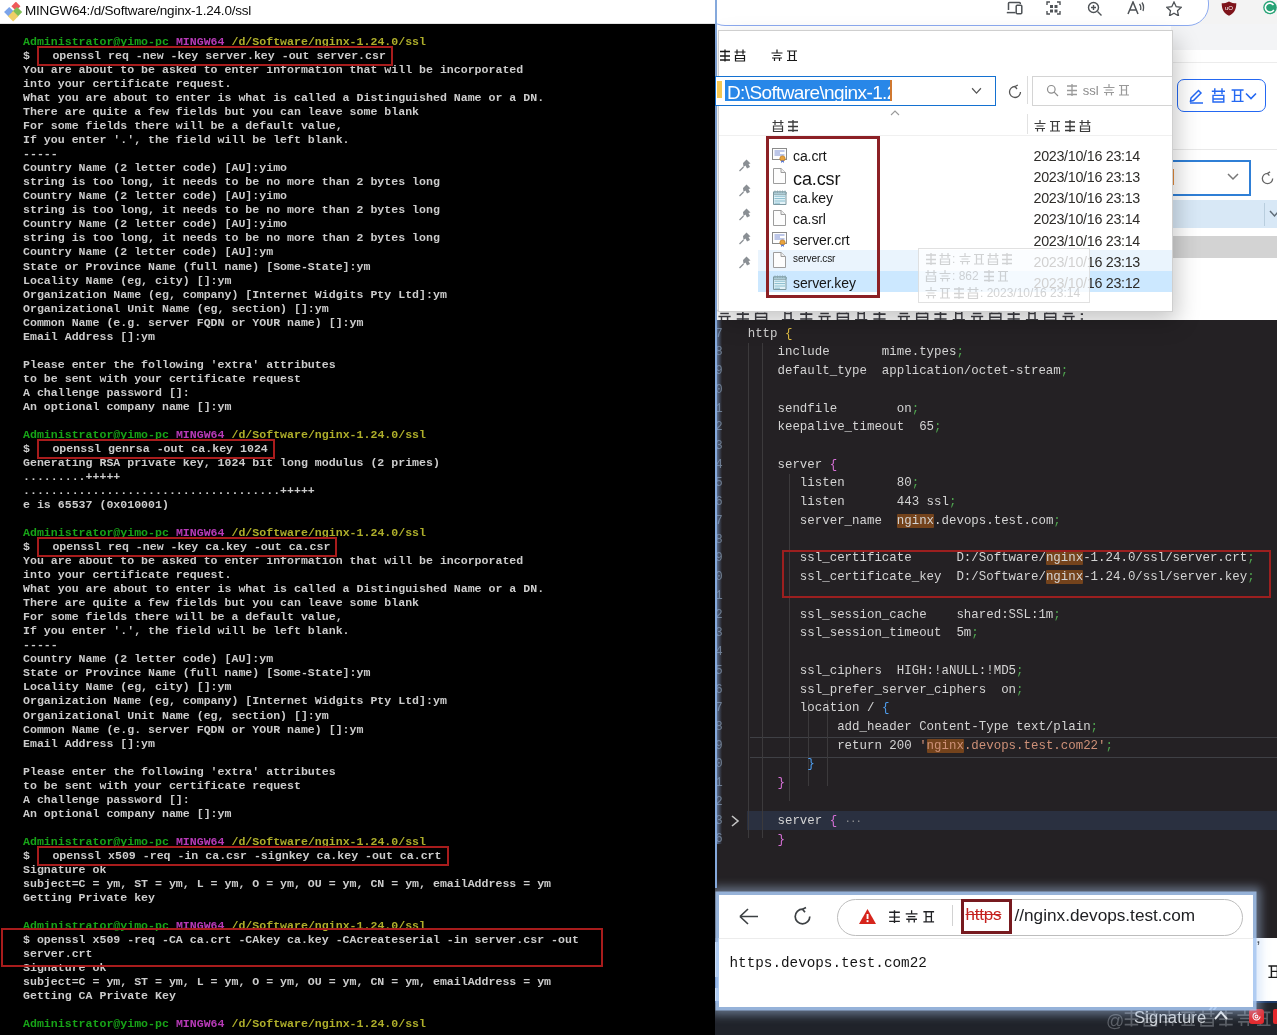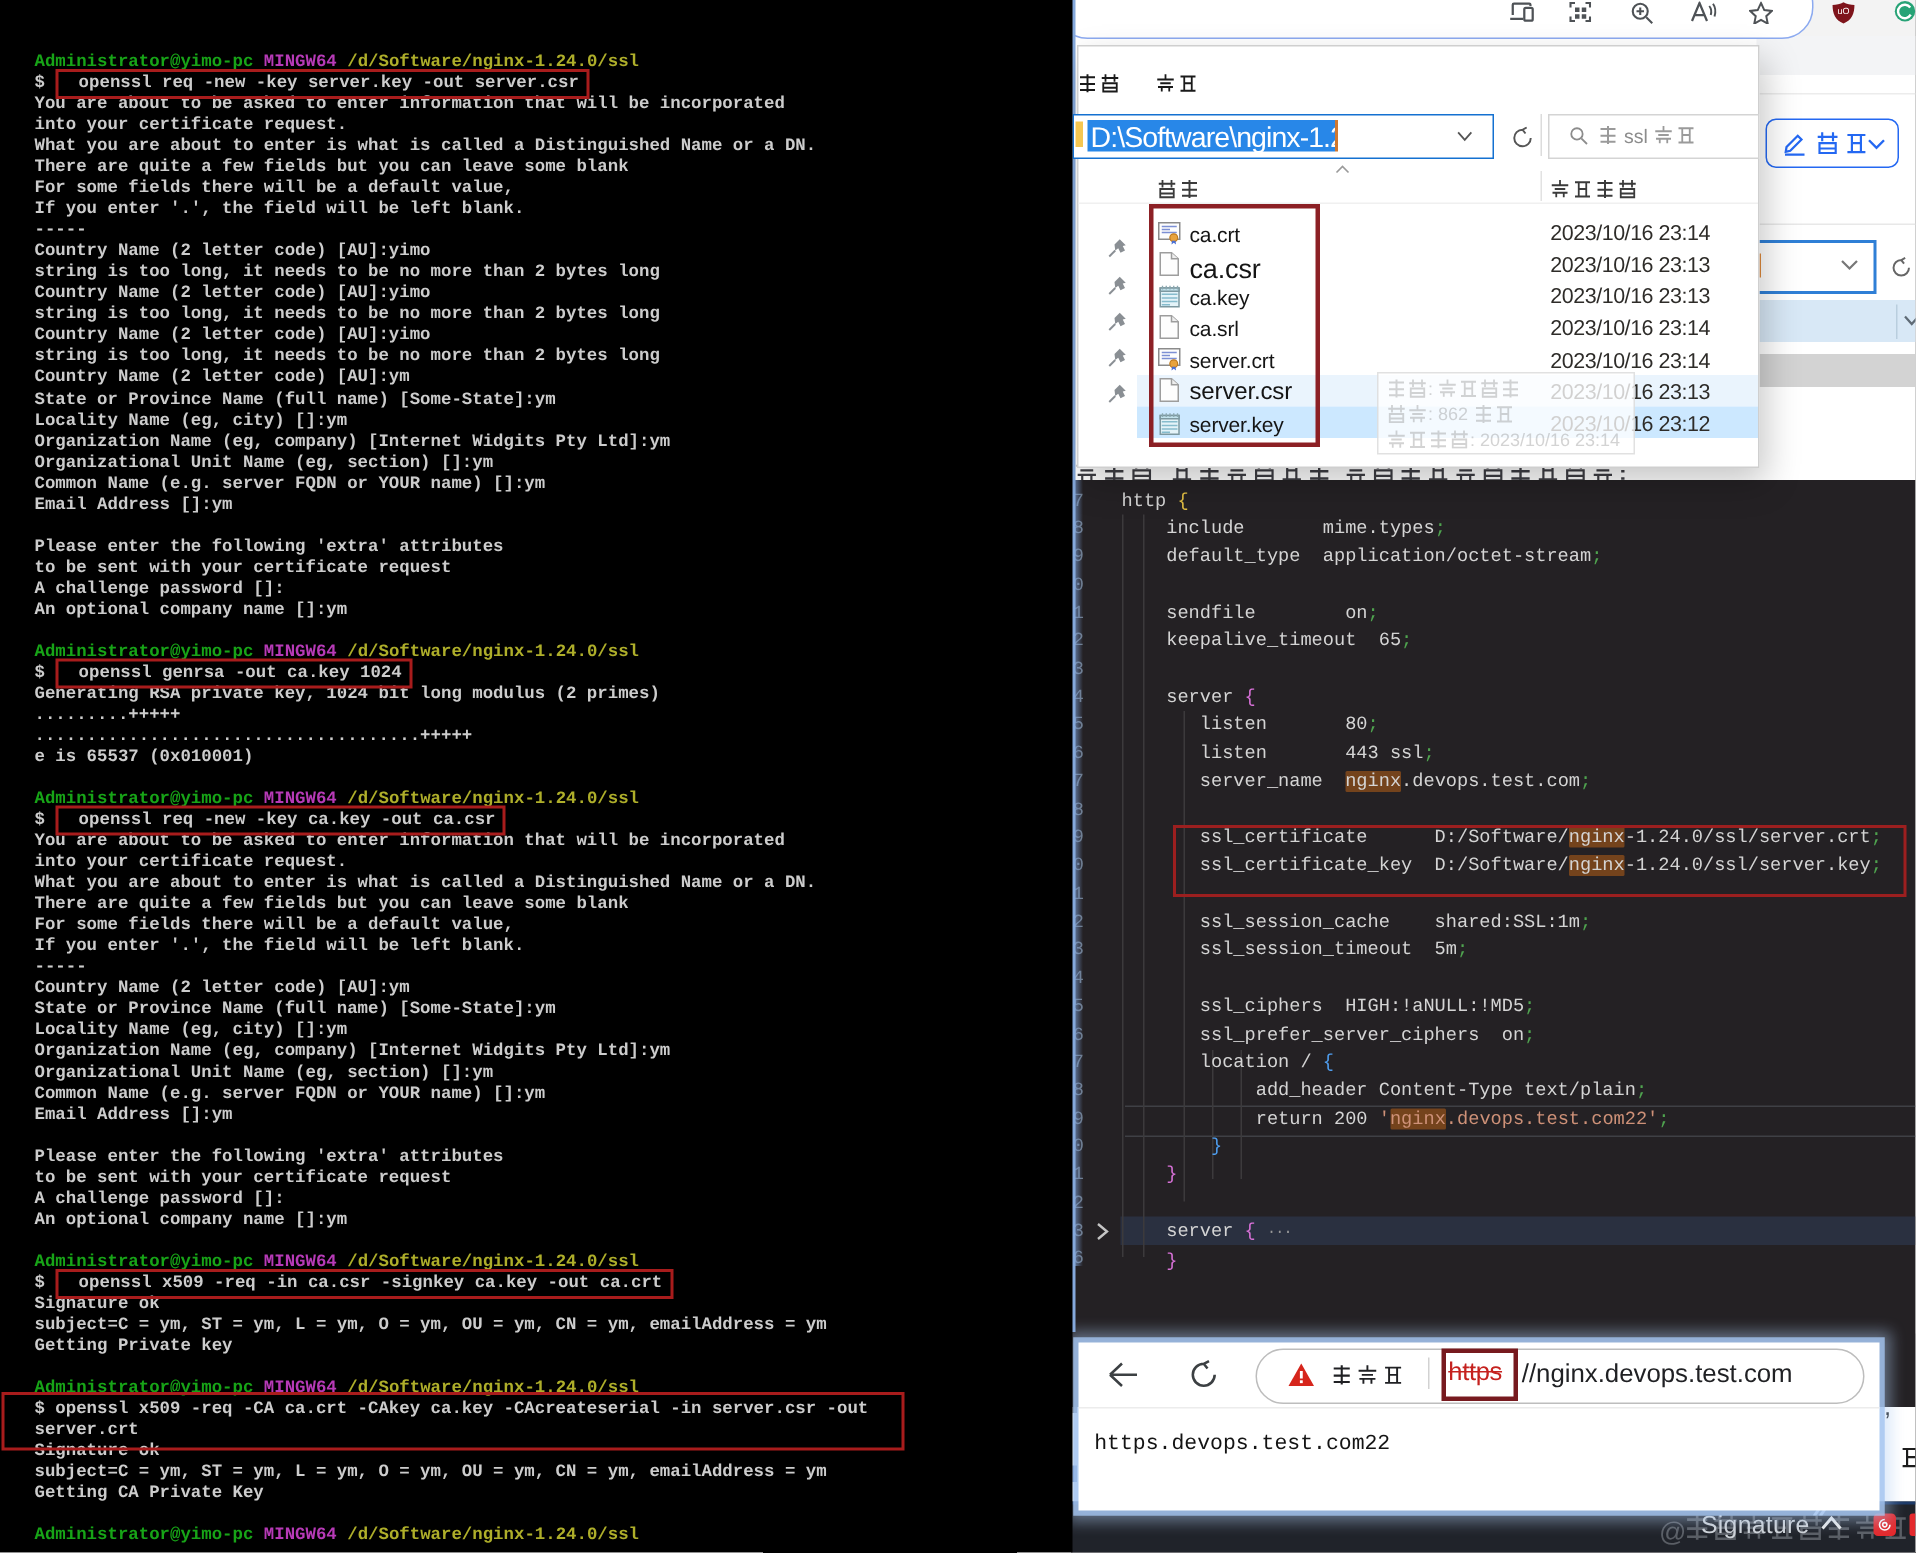--- a/index.html
+++ b/index.html
@@ -417,21 +417,21 @@
 <div class="abs" style="left:74px;top:180.2px;font-size:14px;color:#151515;letter-spacing:-0.1px;">ca.srl</div>
 <div class="abs" style="left:314.5px;top:180.4px;font-size:14.3px;color:#2e2c29;letter-spacing:-0.3px;">2023/10/16 23:14</div>
 <svg class="abs" style="left:53px;top:200.3px;" width="16" height="17" viewBox="0 0 16 17">
           <use href="#icert"></use>
         </svg>
 <div class="abs" style="left:74px;top:201.3px;font-size:14px;color:#151515;letter-spacing:-0.1px;">server.crt</div>
 <div class="abs" style="left:314.5px;top:201.5px;font-size:14.3px;color:#2e2c29;letter-spacing:-0.3px;">2023/10/16 23:14</div>
 <svg class="abs" style="left:53px;top:221.4px;" width="16" height="17" viewBox="0 0 16 17">
           <use href="#idoc"></use>
         </svg>
-<div class="abs" style="left:74px;top:222.4px;font-size:16px;color:#151515;letter-spacing:-0.1px;">server.csr</div>
+<div class="abs" style="left:74px;top:222.4px;font-size:10px;color:#151515;letter-spacing:-0.1px;">server.csr</div>
 <div class="abs" style="left:314.5px;top:222.7px;font-size:14.3px;color:#2e2c29;letter-spacing:-0.3px;">2023/10/16 23:13</div>
 <svg class="abs" style="left:53px;top:242.6px;" width="16" height="17" viewBox="0 0 16 17">
           <use href="#ikey"></use>
         </svg>
 <div class="abs" style="left:74px;top:243.6px;font-size:14px;color:#151515;letter-spacing:-0.1px;">server.key</div>
 <div class="abs" style="left:314.5px;top:243.8px;font-size:14.3px;color:#2e2c29;letter-spacing:-0.3px;">2023/10/16 23:12</div>
       </div>
 
     <div class="abs" style="left:46.5px;top:105px;width:108px;height:156px;border:3px solid #8c2025;"></div>
 
@@ -461,20 +461,29 @@
       <svg width="56" height="13" viewBox="0 0 56 13" stroke="rgba(140,140,140,0.38)" style="vertical-align:-2px">
           <use href="#z3"></use>
           <use href="#z4" x="14"></use>
           <use href="#z1" x="28"></use>
           <use href="#z2" x="42"></use>
         </svg><span>: 2023/10/16 23:14</span>
     </div>
   </div>
 
   <div class="abs" id="term">
+    <div class="abs" id="ttitle">
+      <svg class="abs" style="left:3px;top:1.5px;" width="20" height="20" viewBox="0 0 20 20">
+        <rect x="9.7" y="1" width="6.4" height="6.4" fill="#ef5a5a" transform="rotate(45 12.9 4.2)"></rect>
+        <rect x="2.6" y="6.4" width="7.3" height="7.3" fill="#7ba4ea" transform="rotate(45 6.25 10.05)"></rect>
+        <rect x="10.4" y="6.4" width="7.3" height="7.3" fill="#80bf57" transform="rotate(45 14.05 10.05)"></rect>
+        <rect x="6.5" y="10.6" width="7.3" height="7.3" fill="#f0cf68" transform="rotate(45 10.15 14.25)"></rect>
+      </svg>
+      <span>MINGW64:/d/Software/nginx-1.24.0/ssl</span>
+    </div>
     <pre id="tpre"><span class="g">Administrator@yimo-pc</span> <span class="m">MINGW64</span> <span class="y">/d/Software/nginx-1.24.0/ssl</span>
 $ <span class="bx">openssl req -new -key server.key -out server.csr</span>
 You are about to be asked to enter information that will be incorporated
 into your certificate request.
 What you are about to enter is what is called a Distinguished Name or a DN.
 There are quite a few fields but you can leave some blank
 For some fields there will be a default value,
 If you enter '.', the field will be left blank.
 -----
 Country Name (2 letter code) [AU]:yimo

